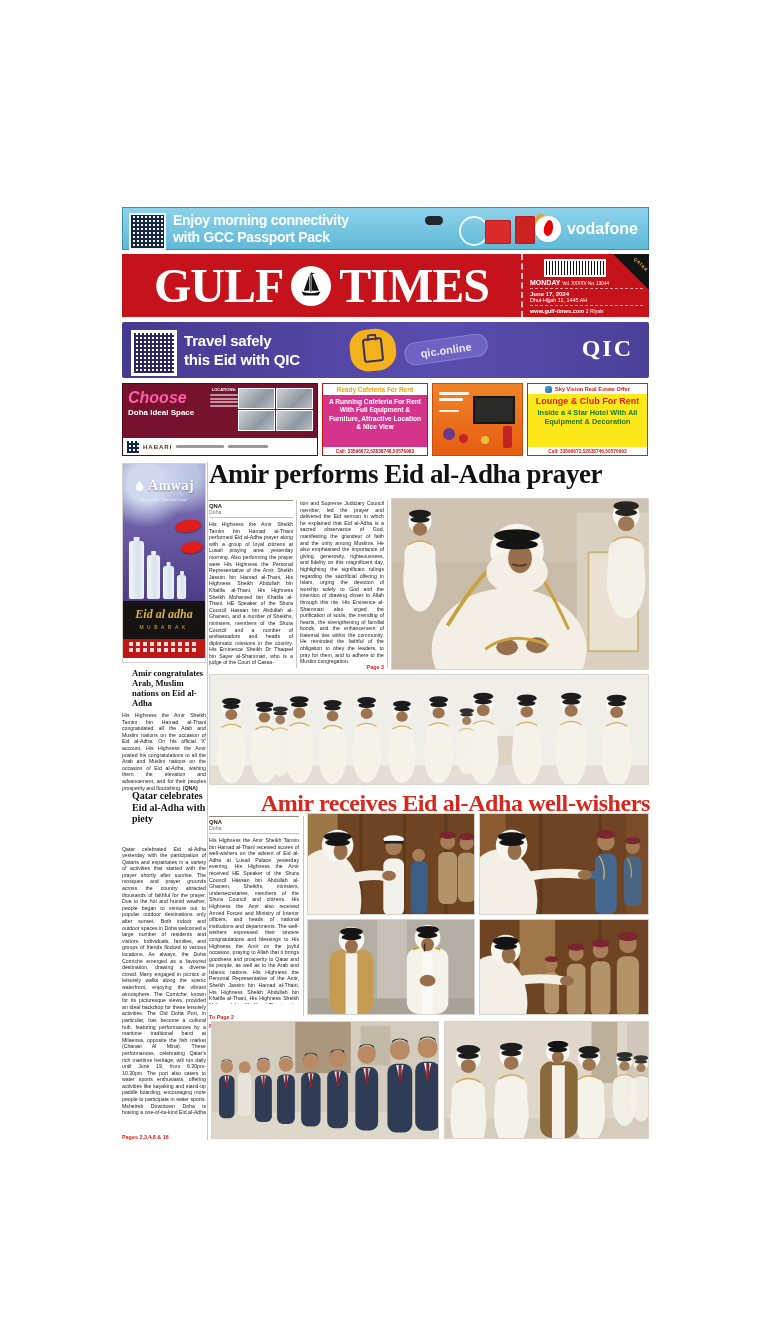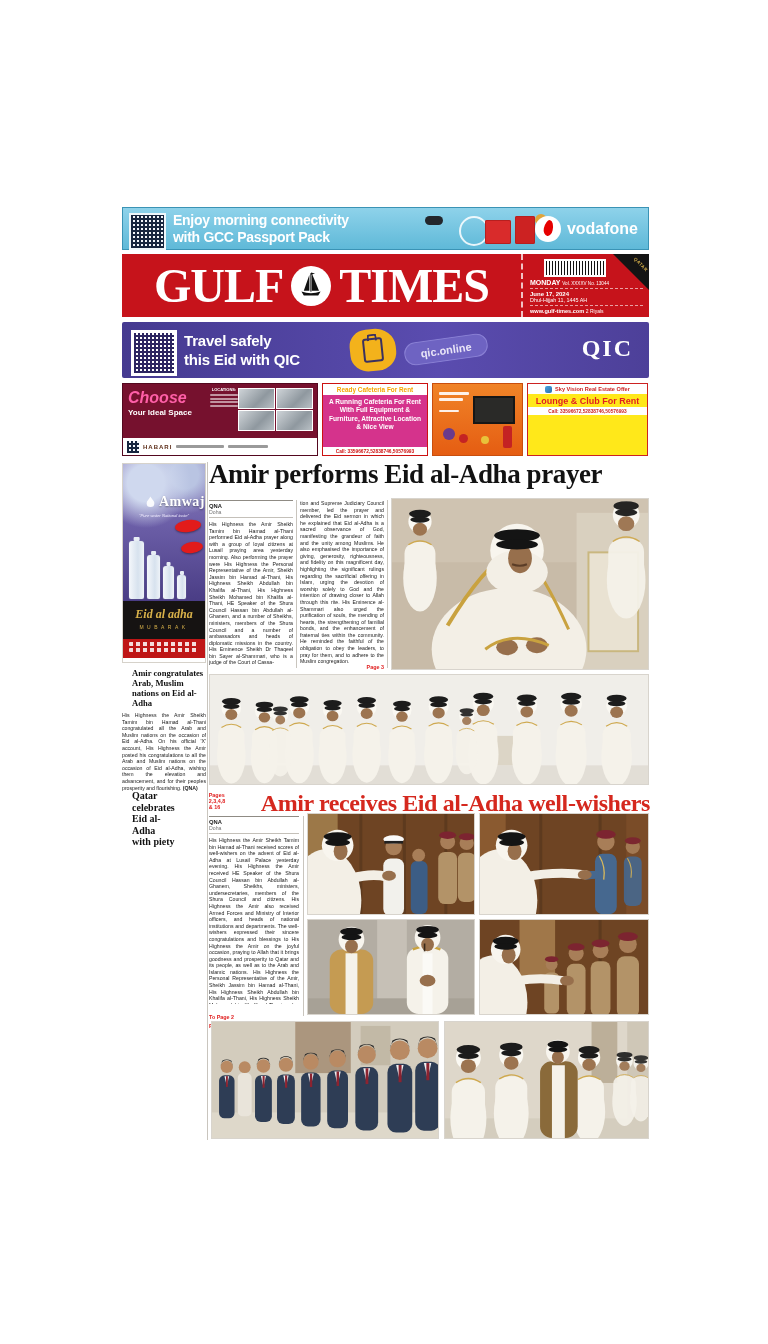--- a/index.html
+++ b/index.html
@@ -76,21 +76,21 @@
   #ad4{left:527px;top:383px;width:121px;height:73px;border:1.5px solid #cc2222;background:#ffe81a;display:flex;flex-direction:column;}
   .ad4-head{background:#fff;color:#cc2222;font-weight:bold;font-size:5.6px;text-align:center;padding:1.5px 0;display:flex;align-items:center;justify-content:center;gap:3px;}
   .ad4-logo{width:7px;height:7px;background:linear-gradient(135deg,#4aa3e0,#2a6fae);border-radius:2px;display:inline-block;}
   .ad4-line1{color:#e02020;font-weight:bold;font-size:9px;text-align:center;padding:2px 0 1px;}
   .ad4-line2{flex:1;color:#1a7a1a;font-weight:bold;font-size:7.4px;text-align:center;line-height:9px;padding:1px 6px;}
   .ad4-call{background:#fff;color:#cc2222;font-size:4.8px;font-weight:bold;text-align:center;padding:1.5px 0;}
 
   
   #amwaj{left:122px;top:463px;width:84px;height:200px;display:flex;flex-direction:column;border:1px solid #d6d2ca;box-sizing:border-box;}
   .amwaj-top{height:137px;background:radial-gradient(circle at 28% 14%,#cfd8ee 0 14%,rgba(207,216,238,0) 34%),radial-gradient(circle at 75% 8%,#b9c4e2 0 10%,rgba(185,196,226,0) 28%),linear-gradient(180deg,#8d80bd 0%,#6b5ea7 45%,#4a3d85 100%);position:relative;overflow:hidden;}
-  .amwaj-logo{text-align:right;color:#fff;font-family:"Liberation Serif",serif;font-weight:bold;font-size:14px;margin-top:30px;letter-spacing:.5px;text-shadow:0 1px 2px rgba(0,0,0,.4);}
+  .amwaj-logo{text-align:center;color:#fff;font-family:"Liberation Serif",serif;font-weight:bold;font-size:14px;margin-top:14px;letter-spacing:.5px;text-shadow:0 1px 2px rgba(0,0,0,.4);}
   .amwaj-tag{text-align:center;color:#f0ecff;font-size:4.2px;font-style:italic;margin-top:3px;}
   .badge{position:absolute;background:#e21b1b;border-radius:50%;transform:rotate(-8deg);box-shadow:0 1px 2px rgba(0,0,0,.4);}
   .bottle{position:absolute;background:linear-gradient(90deg,#f4f7fb,#d7e2ee 60%,#eef3f8);border-radius:3px 3px 2px 2px;box-shadow:0 0 1px #9aa8b8;}
   .bottle::before{content:'';position:absolute;top:-4px;left:50%;transform:translateX(-50%);width:45%;height:4px;background:#e8eef5;border-radius:1px;}
   .amwaj-black{height:38px;background:#161312;text-align:center;color:#d9b24a;}
   .eid-script{font-family:"Liberation Serif",serif;font-style:italic;font-weight:bold;font-size:12px;margin-top:6px;}
   .eid-mub{font-size:5px;letter-spacing:3.5px;margin-top:2px;}
   .amwaj-red{height:19px;background:#bf1616;padding:3px 6px;box-sizing:border-box;}
   .dashrow{height:3.5px;background:repeating-linear-gradient(90deg,rgba(255,255,255,.85) 0 4px,transparent 4px 7px);margin-bottom:2.5px;border-radius:1px;}
 
@@ -209,21 +209,21 @@
   </div>
   <div class="abs qic-blob">
     <span class="case"></span>
   </div>
   <div class="abs qic-pill">qic.online</div>
   <div class="abs qic-brand">QIC</div>
 </div>
 
 <div class="abs ad" id="ad1">
   <div class="abs ad1-choose">Choose</div>
-  <div class="abs ad1-sub">Your Ideal Space</div>
+  <div class="abs ad1-sub">Doha Ideal Space</div>
   <div class="abs ad1-loc">
     <b>LOCATIONS:</b>
     <div class="locbar"></div>
     <div class="locbar"></div>
     <div class="locbar"></div>
     <div class="locbar"></div>
   </div>
   <div class="abs bphoto" style="right:42px;top:4px;"></div>
   <div class="abs bphoto" style="right:4px;top:4px;"></div>
   <div class="abs bphoto" style="right:42px;top:26px;"></div>
@@ -252,20 +252,21 @@
   <div class="abs" style="left:70px;top:42px;width:9px;height:22px;background:#c42323;border-radius:2px;"></div>
   <div class="abs blob" style="left:48px;top:52px;width:8px;height:8px;background:#e8c23a;"></div>
 </div>
 
 <div class="abs ad" id="ad4">
   <div class="ad4-head">
     <span class="ad4-logo"></span>
     <span>Sky Vision Real Estate Offer</span>
   </div>
   <div class="ad4-line1">Lounge &amp; Club For Rent</div>
+  <div class="ad4-line2">Inside a 4 Star Hotel With All Equipment &amp; Decoration</div>
   <div class="ad4-call">Call: 33596672,52838746,50576993</div>
 </div>
 
 <div class="abs" id="amwaj">
   <div class="amwaj-top">
     <div class="amwaj-logo">
       <svg width="11" height="11" viewBox="0 0 20 20" style="vertical-align:-1px">
         <path d="M10 1 C13 7 17 9 17 13 a7 7 0 0 1 -14 0 C3 9 7 7 10 1 Z" fill="#fff" opacity=".9"></path>
       </svg>
       <span>Amwaj</span>
@@ -351,21 +352,21 @@
 </div>
 
 <div class="abs" style="left:122px;top:668px;width:84px;">
   <div class="rail-h" style="font-size:8.6px;line-height:10px;margin-bottom:4px;">Amir congratulates Arab, Muslim nations on Eid al-Adha</div>
   <div class="body-txt">
     <span>His Highness the Amir Sheikh Tamim bin Hamad al-Thani congratulated all the Arab and Muslim nations on the occasion of Eid al-Adha. On his official 'X' account, His Highness the Amir posted his congratulations to all the Arab and Muslim nations on the occasion of Eid al-Adha, wishing them the elevation and advancement, and for their peoples prosperity and flourishing.</span>
     <b>(QNA)</b>
   </div>
 </div>
 
-<div class="abs" style="left:122px;top:790px;width:84px;height:350px;display:flex;flex-direction:row;gap:17px;">
+<div class="abs" style="left:122px;top:790px;width:84px;height:350px;display:flex;flex-direction:column;gap:17px;">
   <div class="rail-h" style="font-size:10px;line-height:11.5px;margin-bottom:4px;">Qatar celebrates Eid al-Adha with piety</div>
   <div class="body-txt txtcol" style="flex:1;">Qatar celebrated Eid al-Adha yesterday with the participation of Qataris and expatriates in a variety of activities that started with the prayer shortly after sunrise. The mosques and prayer grounds across the country attracted thousands of faithful for the prayer. Due to the hot and humid weather, people began to venture out to popular outdoor destinations only after sunset. Both indoor and outdoor spaces in Doha welcomed a large number of residents and visitors. Individuals, families, and groups of friends flocked to various locations. As always, the Doha Corniche emerged as a favoured destination, drawing a diverse crowd. Many engaged in picnics or leisurely walks along the scenic waterfront, enjoying the vibrant atmosphere. The Corniche, known for its picturesque views, provided an ideal backdrop for these leisurely activities. The Old Doha Port, in particular, has become a cultural hub, featuring performances by a maritime traditional band at Milaensa, opposite the fish market (Charasi Al Mina). These performances, celebrating Qatar's rich maritime heritage, will run daily until June 19, from 6.30pm-10.30pm. The port also caters to water sports enthusiasts, offering activities like kayaking and stand-up paddle boarding, encouraging more people to participate in water sports. Msheireb Downtown Doha is hosting a one-of-its-kind Eid al-Adha programme at the Msheireb Galleria until June 22, the last day of the festivities.</div>
   <div class="pageref" style="margin-top:2px;">Pages 2,3,4,8 &amp; 16</div>
 </div>
 
 <div class="abs h1 red" style="left:209px;top:790px;width:441px;text-align:right;">Amir receives Eid al-Adha well-wishers</div>
 
 <div class="abs" style="left:209px;top:816px;width:90px;height:213px;display:flex;flex-direction:column;">
   <div class="byline">
     <div class="agency">QNA</div>

